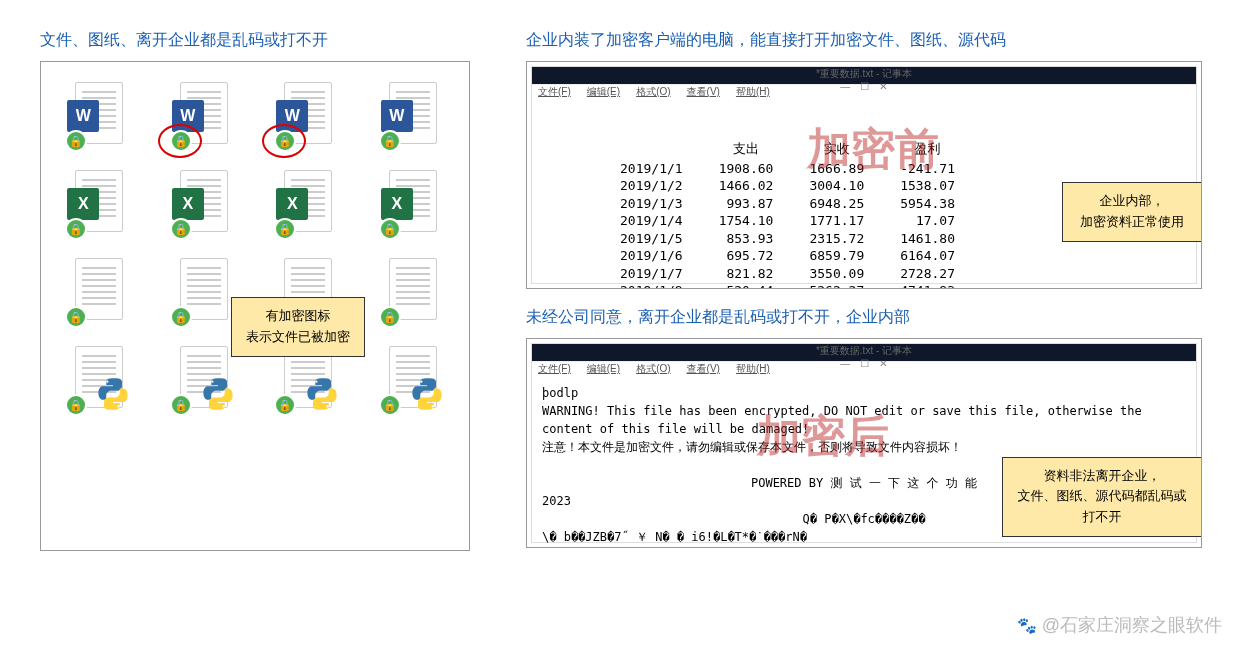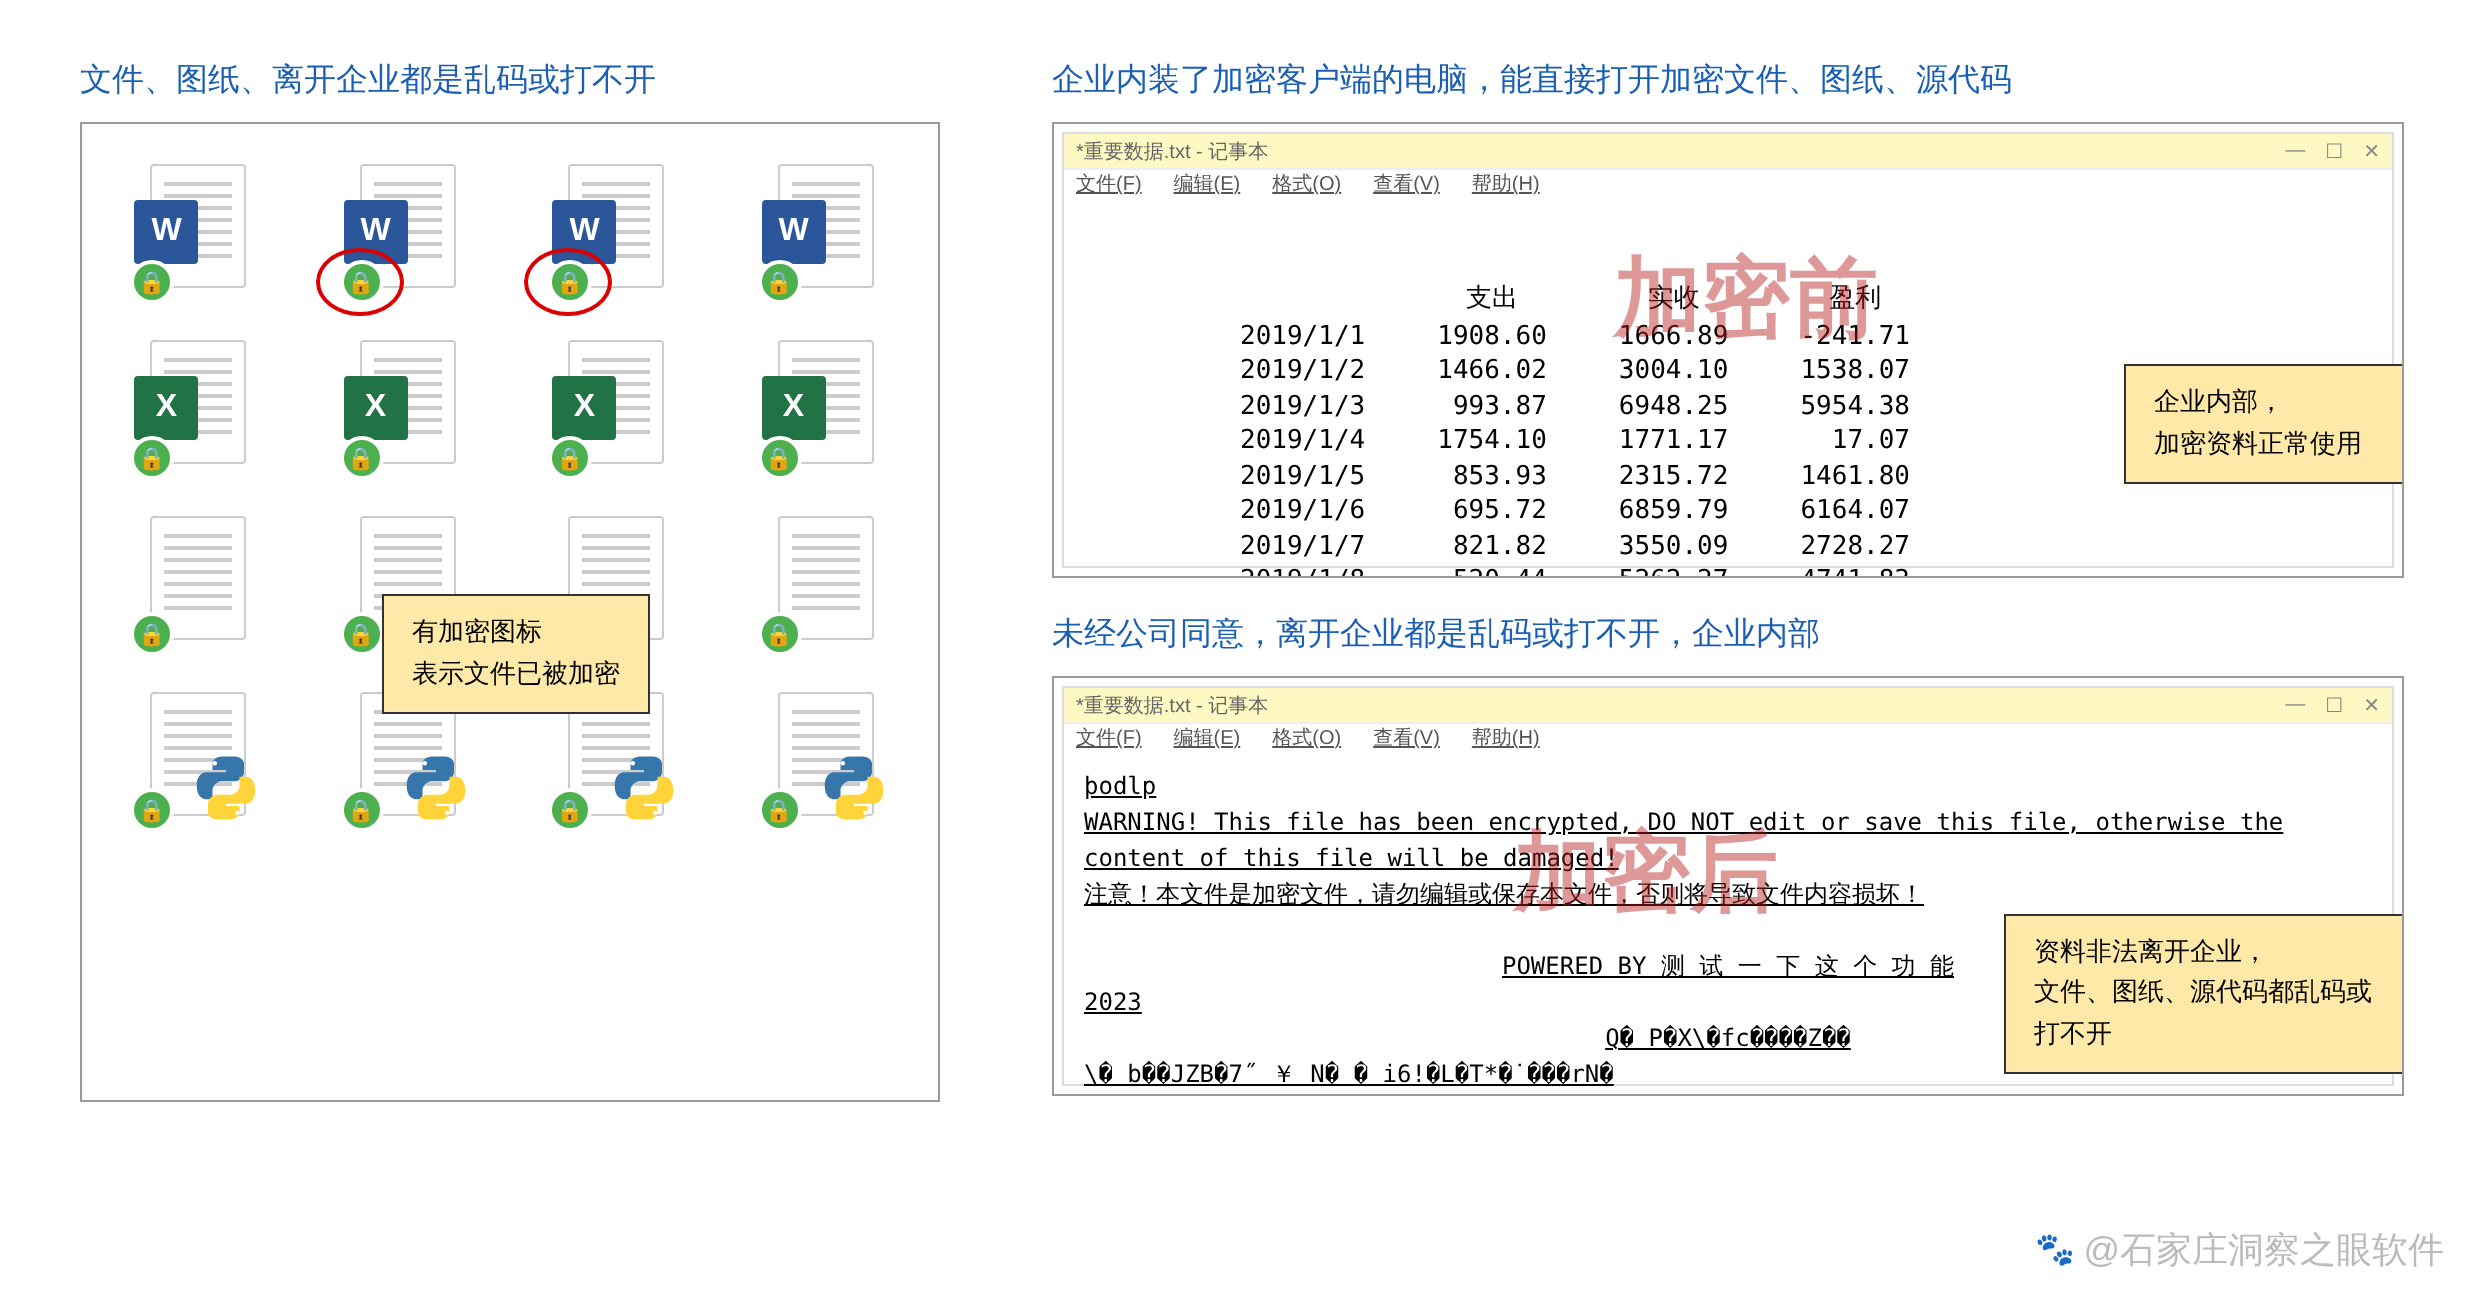--- a/index.html
+++ b/index.html
@@ -13,29 +13,29 @@
   .icon-grid { display: grid; grid-template-columns: repeat(4, 1fr); gap: 18px 10px; justify-items: center; }
   .file-icon { position: relative; width: 70px; height: 70px; }
   .doc-bg { position: absolute; left: 12px; top: 0; width: 48px; height: 62px; background: #fff; border: 1px solid #ccc; border-radius: 2px; }
   .doc-bg::before { content: ""; position: absolute; top: 8px; left: 6px; right: 6px; height: 40px; background: repeating-linear-gradient(to bottom, #ccc 0, #ccc 2px, transparent 2px, transparent 6px); }
   .app-badge { position: absolute; left: 4px; top: 18px; width: 32px; height: 32px; border-radius: 2px; display: flex; align-items: center; justify-content: center; color: #fff; font-weight: bold; font-size: 16px; }
   .app-word { background: #2b579a; }
   .app-excel { background: #217346; }
   .app-py { position: absolute; right: 2px; bottom: 4px; width: 36px; height: 36px; }
   .lock-badge { position: absolute; left: 2px; bottom: 0; width: 22px; height: 22px; background: #4caf50; border-radius: 50%; border: 2px solid #fff; display: flex; align-items: center; justify-content: center; color: #fff; font-size: 11px; }
   .red-circle { position: absolute; border: 2px solid #d00; border-radius: 50%; width: 44px; height: 34px; left: -10px; bottom: -6px; }
-  .callout { position: absolute; background: #ffe9a8; border: 1px solid #333; padding: 8px 14px; font-size: 13px; line-height: 1.6; z-index: 5; }
+  .callout { position: absolute; background: #ffe9a8; border: 1px solid #333; padding: 8px 14px; font-size: 13px; text-align: center; line-height: 1.6; z-index: 5; margin-left: 40px; }
   .callout-left { left: 150px; top: 235px; }
   .right-panel { height: 228px; position: relative; overflow: hidden; margin-bottom: 18px; }
   .notepad-frame { position: absolute; inset: 4px; border: 1px solid #ddd; background: #fff; font-size: 11px; }
-  .titlebar { height: 18px; background: #fef9c3; border-bottom: 1px solid #eee; display: flex; align-items: center; justify-content: space-between; padding: 0 6px; color: #666; font-size: 10px; }
+  .titlebar { height: 18px; background: #0f172a; border-bottom: 1px solid #eee; display: flex; align-items: center; justify-content: space-between; padding: 0 6px; color: #666; font-size: 10px; flex-direction: column; }
   .win-btns { display: flex; gap: 10px; color: #888; }
   .menubar { height: 16px; padding: 0 6px; color: #555; font-size: 10px; display: flex; gap: 16px; text-decoration: underline; }
   .np-content { padding: 4px 30px; font-family: "SimSun", monospace; font-size: 13px; color: #000; white-space: pre; line-height: 1.35; }
-  .np-content2 { padding: 6px 10px; font-family: "SimSun", monospace; font-size: 12px; color: #000; line-height: 1.5; text-decoration: underline; }
+  .np-content2 { padding: 6px 10px; font-family: "SimSun", monospace; font-size: 12px; color: #000; line-height: 1.5; }
   .watermark-big { position: absolute; color: #b91c1c; font-size: 44px; font-weight: bold; opacity: 0.45; pointer-events: none; }
   .wm1 { left: 280px; top: 58px; }
   .wm2 { left: 230px; top: 68px; }
   .callout-r1 { right: -1px; top: 120px; width: 140px; }
   .callout-r2 { right: -1px; bottom: 10px; width: 200px; }
   .footer-wm { position: absolute; right: 20px; bottom: 8px; color: #bbb; font-size: 18px; display: flex; align-items: center; gap: 4px; }
   .paw { font-size: 16px; }
   table.data { border-collapse: collapse; font-family: "SimSun", monospace; font-size: 13px; margin-left: 40px; }
   table.data th { font-weight: normal; padding: 0 30px 2px; text-align: center; font-family: "SimHei", sans-serif; }
   table.data td { padding: 0 18px; text-align: right; font-family: monospace; }

